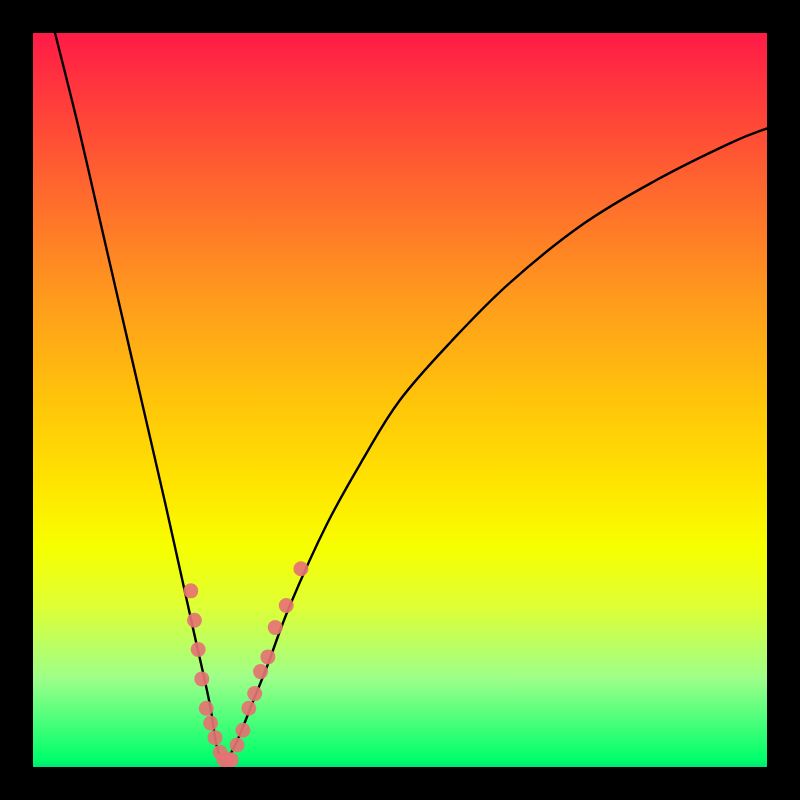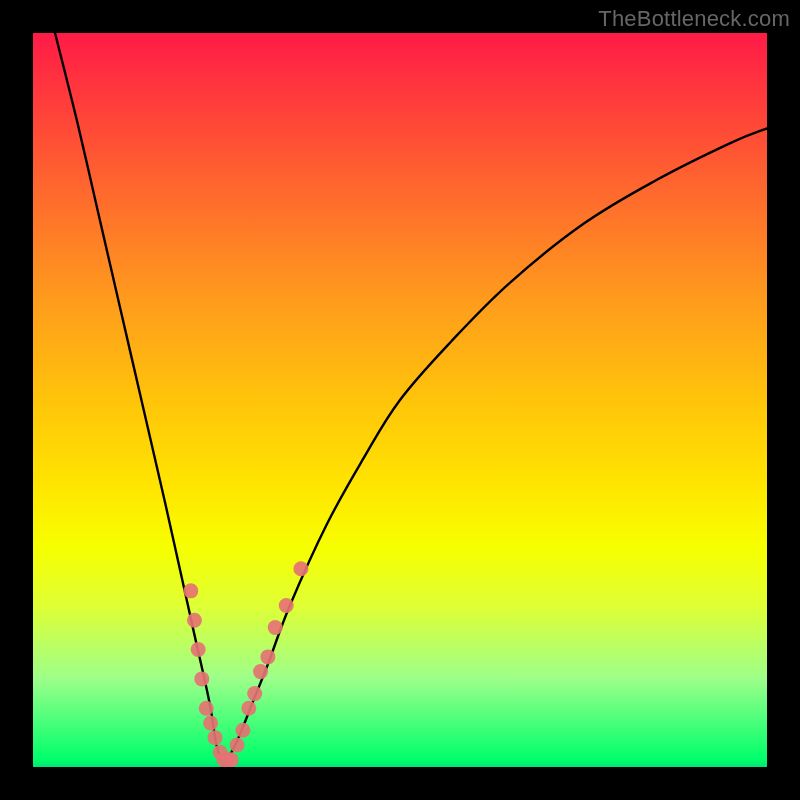--- a/index.html
+++ b/index.html
@@ -83,14 +83,13 @@
           <circle cx="215.796" cy="675.28" r="7.5" fill="#e57373" stroke="#c94f4f" stroke-width="0" opacity="0.92"></circle>
           <circle cx="221.668" cy="660.6" r="7.5" fill="#e57373" stroke="#c94f4f" stroke-width="0" opacity="0.92"></circle>
           <circle cx="227.54" cy="638.58" r="7.5" fill="#e57373" stroke="#c94f4f" stroke-width="0" opacity="0.92"></circle>
           <circle cx="234.88" cy="623.9" r="7.5" fill="#e57373" stroke="#c94f4f" stroke-width="0" opacity="0.92"></circle>
           <circle cx="242.22" cy="594.54" r="7.5" fill="#e57373" stroke="#c94f4f" stroke-width="0" opacity="0.92"></circle>
           <circle cx="253.23" cy="572.52" r="7.5" fill="#e57373" stroke="#c94f4f" stroke-width="0" opacity="0.92"></circle>
           <circle cx="267.90999999999997" cy="535.8199999999999" r="7.5" fill="#e57373" stroke="#c94f4f" stroke-width="0" opacity="0.92"></circle>
         </g>
     </svg>
   </div>
-  <div class="watermark">TheBottleneck.com</div>
 </div>
 
 </body></html>

